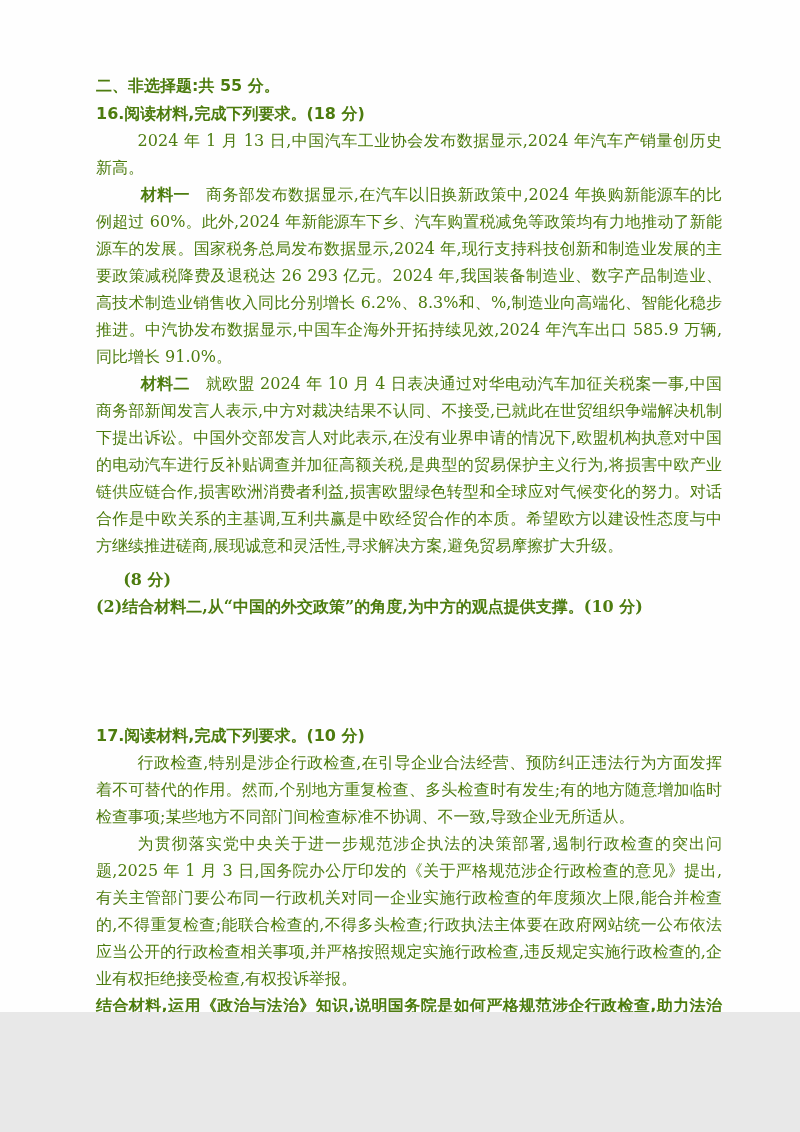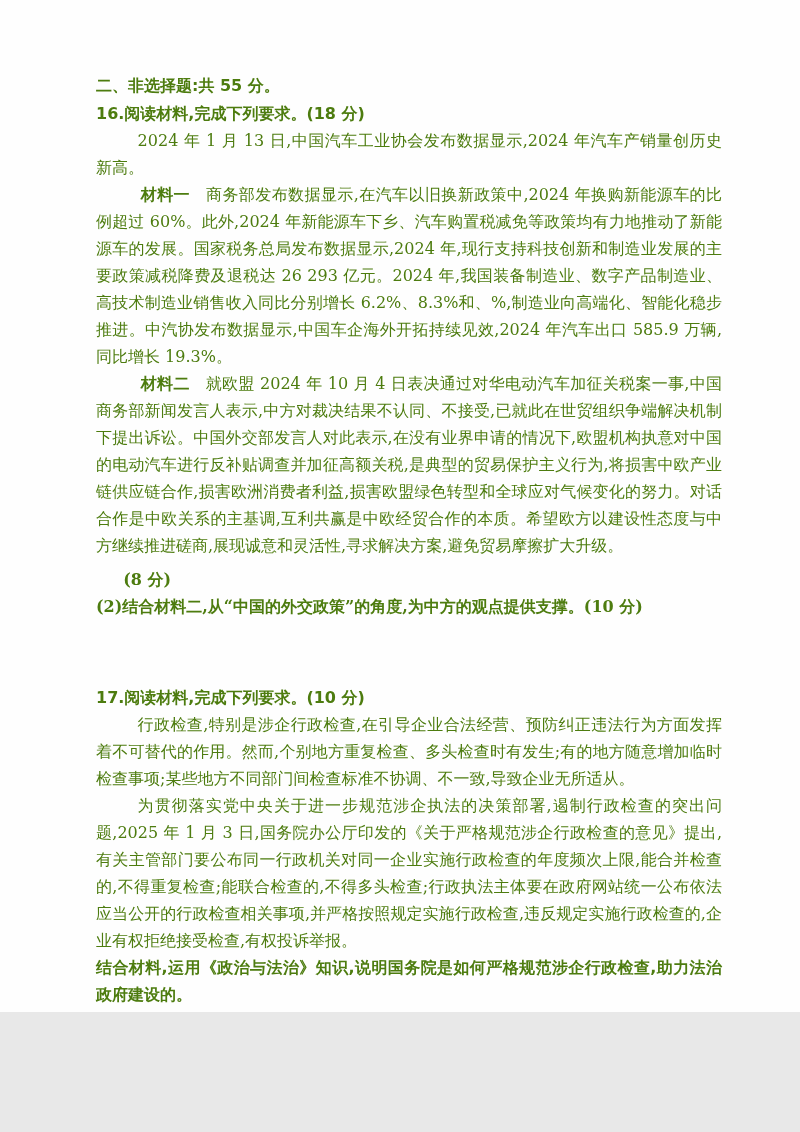--- a/index.html
+++ b/index.html
@@ -42,21 +42,21 @@
   }
   .subq {
     font-weight: bold;
     text-align: justify;
   }
   .score-line {
     font-weight: bold;
     padding-left: 1.7em;
     margin-top: 7px;
   }
-  .q17-block { margin-top: 64px; }
+  .q17-block { margin-top: 102px; }
   .task-line {
     font-family: "DejaVu Sans", sans-serif;
     font-weight: bold;
     text-align: justify;
   }
   .footer {
     position: absolute;
     top: 999px;
     left: 0;
     width: 800px;
@@ -86,21 +86,21 @@
   <div class="content">
 
     <div class="heading section-header">二、非选择题:共 55 分。</div>
 
     <div>
       <div class="heading">16.阅读材料,完成下列要求。(18 分)</div>
 
       <div class="para indent-2">2024 年 1 月 13 日,中国汽车工业协会发布数据显示,2024 年汽车产销量创历史新高。</div>
 
       <div class="para indent-1">
-        <span class="material-label">材料一</span><span>商务部发布数据显示,在汽车以旧换新政策中,2024 年换购新能源车的比例超过 60%。此外,2024 年新能源车下乡、汽车购置税减免等政策均有力地推动了新能源车的发展。国家税务总局发布数据显示,2024 年,现行支持科技创新和制造业发展的主要政策减税降费及退税达 26 293 亿元。2024 年,我国装备制造业、数字产品制造业、高技术制造业销售收入同比分别增长 6.2%、8.3%和、%,制造业向高端化、智能化稳步推进。中汽协发布数据显示,中国车企海外开拓持续见效,2024 年汽车出口 585.9 万辆,同比增长 19.3%。</span>
+        <span class="material-label">材料一</span><span>商务部发布数据显示,在汽车以旧换新政策中,2024 年换购新能源车的比例超过 60%。此外,2024 年新能源车下乡、汽车购置税减免等政策均有力地推动了新能源车的发展。国家税务总局发布数据显示,2024 年,现行支持科技创新和制造业发展的主要政策减税降费及退税达 26 293 亿元。2024 年,我国装备制造业、数字产品制造业、高技术制造业销售收入同比分别增长 6.2%、8.3%和、%,制造业向高端化、智能化稳步推进。中汽协发布数据显示,中国车企海外开拓持续见效,2024 年汽车出口 585.9 万辆,同比增长 91.0%。</span>
       </div>
 
       <div class="para indent-1">
         <span class="material-label">材料二</span><span>就欧盟 2024 年 10 月 4 日表决通过对华电动汽车加征关税案一事,中国商务部新闻发言人表示,中方对裁决结果不认同、不接受,已就此在世贸组织争端解决机制下提出诉讼。中国外交部发言人对此表示,在没有业界申请的情况下,欧盟机构执意对中国的电动汽车进行反补贴调查并加征高额关税,是典型的贸易保护主义行为,将损害中欧产业链供应链合作,损害欧洲消费者利益,损害欧盟绿色转型和全球应对气候变化的努力。对话合作是中欧关系的主基调,互利共赢是中欧经贸合作的本质。希望欧方以建设性态度与中方继续推进磋商,展现诚意和灵活性,寻求解决方案,避免贸易摩擦扩大升级。</span>
       </div>
 
       <div class="score-line">(8 分)</div>
       <div class="subq">(2)结合材料二,从“中国的外交政策”的角度,为中方的观点提供支撑。(10 分)</div>
     </div>
 

